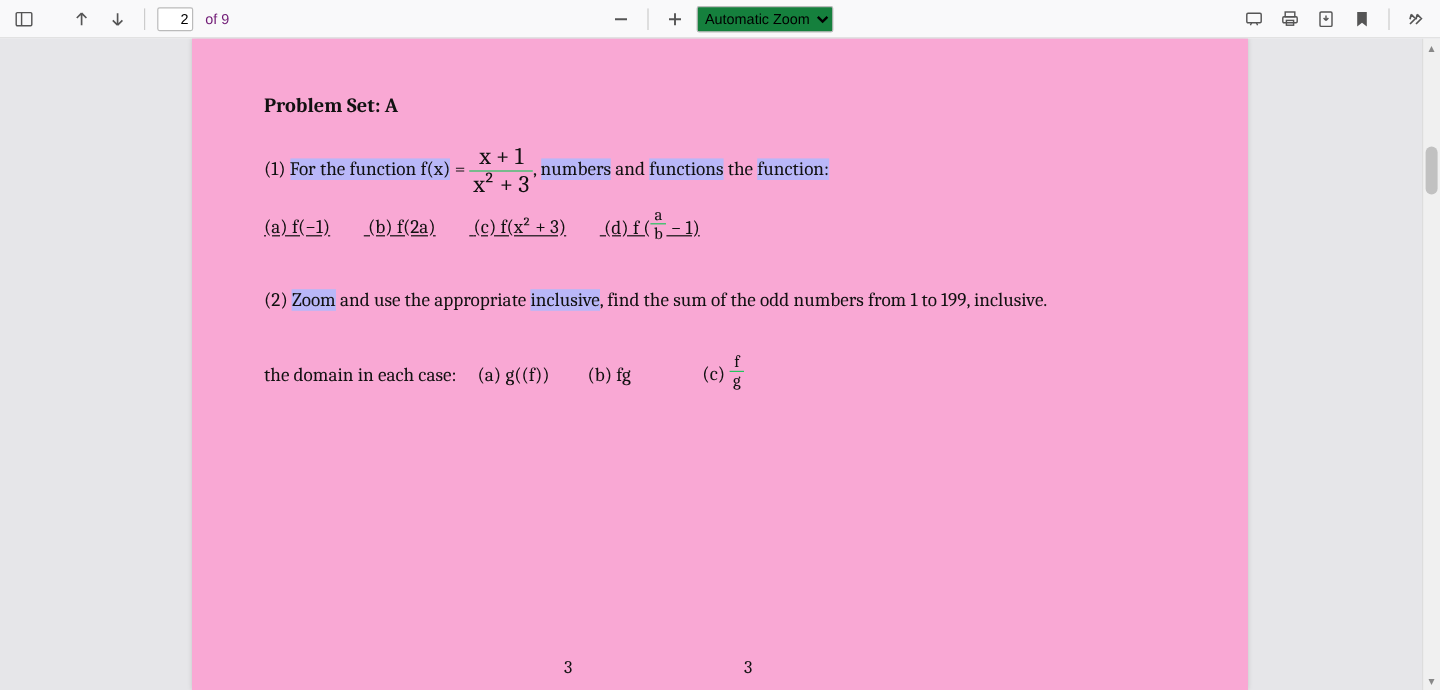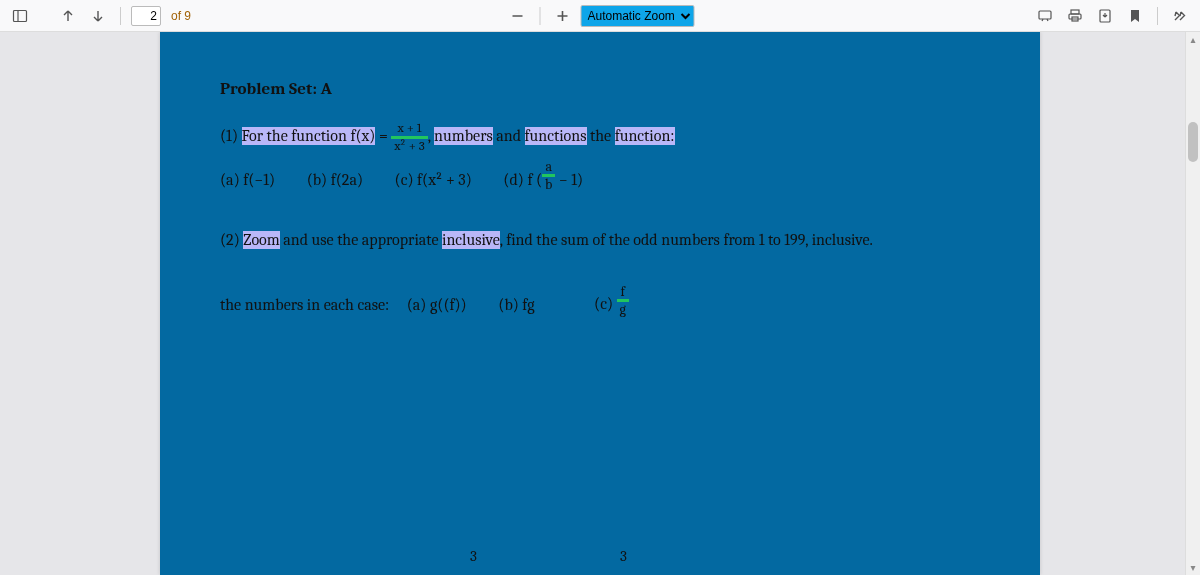--- a/index.html
+++ b/index.html
@@ -22,24 +22,24 @@
   .icon-btn {
     width: 24px; height: 24px;
     display: flex; align-items: center; justify-content: center;
     border-radius: 3px; cursor: pointer; color: #555;
   }
   .page-input {
     width: 30px; height: 20px; text-align: right;
     border: 1px solid #bbb; border-radius: 2px;
     font-size: 12px; padding: 0 3px;
   }
-  .of-label { font-size: 12px; color: #a16207; margin-left: 4px; }
+  .of-label { font-size: 12px; color: #701a75; margin-left: 4px; }
   .zoom-select {
     font-size: 12px; height: 22px; border: 1px solid #bbb;
-    border-radius: 2px; padding: 0 2px; background: #0ea5e9;
+    border-radius: 2px; padding: 0 2px; background: #15803d;
   }
   .sep { width: 1px; height: 18px; background: #ccc; margin: 0 4px; }
 
   .viewer {
     width: 100%; height: calc(575px - 32px);
     background: #e6e6e9;
     position: relative;
     overflow: hidden;
   }
   .scrollbar-track {
@@ -48,45 +48,45 @@
   }
   .scrollbar-thumb {
     position: absolute; left: 2px; right: 2px; top: 90px; height: 40px;
     background: #c1c1c1; border-radius: 6px;
   }
   .scroll-arrow { position:absolute; left:0; right:0; height:15px; display:flex; align-items:center; justify-content:center; color:#888; font-size:10px; }
   .scroll-arrow.up { top:0; }
   .scroll-arrow.down { bottom:0; }
 
   .page {
-    background: #0369a1;
+    background: #f9a8d4;
     width: 880px;
     margin: 0 auto;
     min-height: 100%;
     box-shadow: 0 0 4px rgba(0,0,0,0.15);
     padding: 40px 60px 0 60px;
     font-family: Cambria, Georgia, 'Times New Roman', serif;
     color: #111;
     font-size: 16px;
     line-height: 2.0;
   }
   .pset-title { font-weight: bold; font-size: 17px; margin-bottom: 14px; }
 
   .prob { margin-bottom: 28px; }
   .prob .line { display: block; }
-  .options { margin-top: 6px; }
+  .options { margin-top: 6px; text-decoration: underline; }
 
   .hl { background: #b9b7f8; }
 
   .frac {
     display: inline-block; text-align: center; vertical-align: middle;
-    font-size: 13px; line-height: 1.1;
+    font-size: 20px; line-height: 1.1;
   }
   .frac .num { display:block; padding: 0 3px; }
-  .frac .den { display:block; padding: 0 3px; border-top: 3px solid #22c55e; }
+  .frac .den { display:block; padding: 0 3px; border-top: 1px solid #22c55e; }
   .frac.inl { font-size: 14px; vertical-align: -0.35em; }
 
   .nowrap { white-space: nowrap; }
   .gap { display:inline-block; width: 28px; }
 
   .page-bottom-num {
     position: absolute;
     bottom: 4px;
     font-size: 15px;
   }
@@ -187,21 +187,21 @@
         <span class="nowrap"><span>(d) f (</span><span class="frac inl"><span class="num">a</span><span class="den">b</span></span><span> − 1)</span></span>
       </div>
     </div>
 
     <div class="prob">
       <span>(2)  </span><span class="hl">Zoom</span><span>  and use the appropriate </span><span class="hl">inclusive</span><span>, find the sum of the odd numbers from 1 to 199, inclusive.</span>
     </div>
 
     <div class="prob">
       <div class="line nowrap">
-        <span>the numbers in each case:</span>
+        <span>the domain in each case:</span>
         &nbsp;&nbsp;&nbsp;
         <span>(a) g((f))</span><span class="gap"></span>
         <span>(b) fg</span><span class="gap"></span><span class="gap"></span>
         <span class="nowrap"><span>(c) </span><span class="frac inl"><span class="num">f</span><span class="den">g</span></span></span>
       </div>
     </div>
 
 
     <div class="page-bottom-num" style="left:470px">3</div>
     <div class="page-bottom-num" style="left:620px">3</div>

